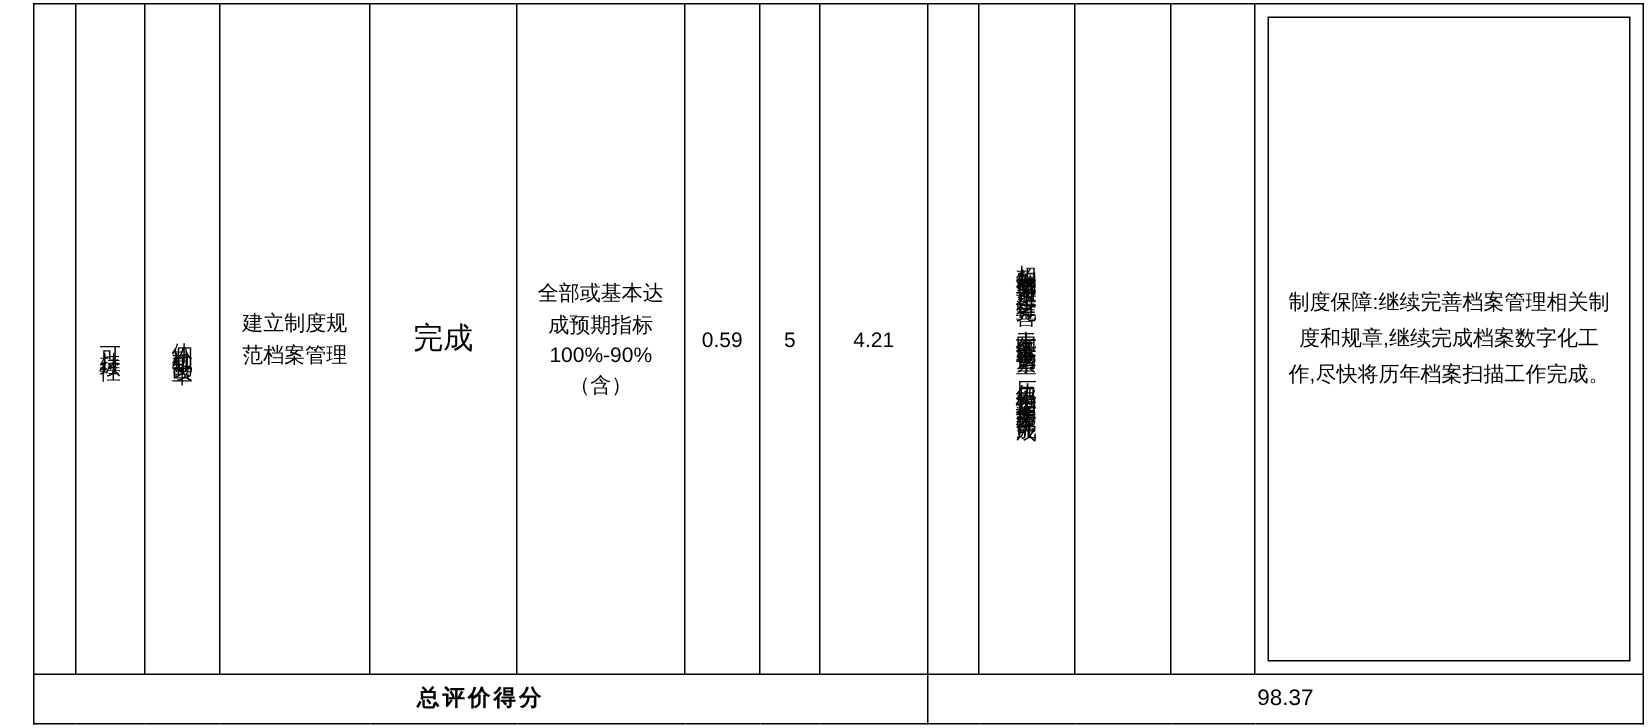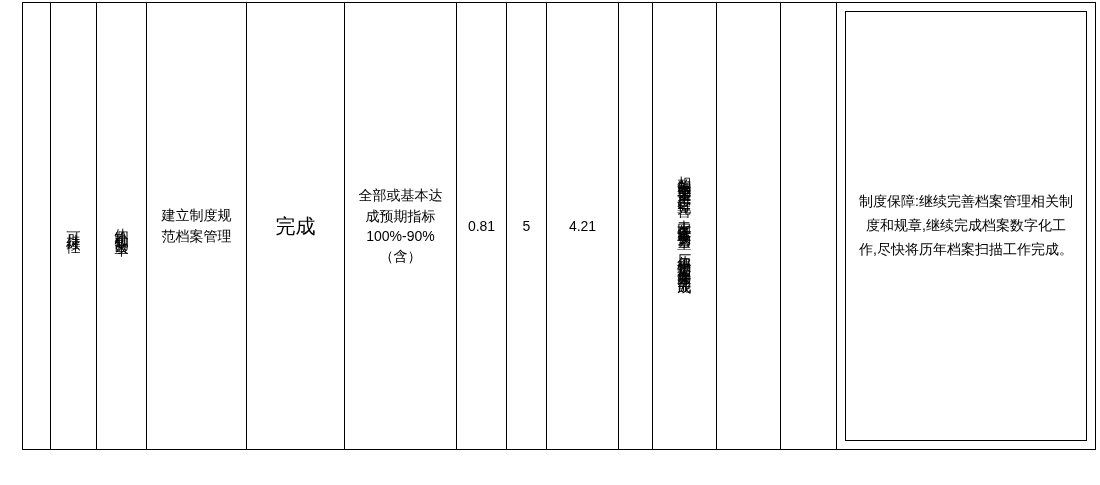--- a/index.html
+++ b/index.html
@@ -162,21 +162,21 @@
         <td>
           <div class="item-text">建立制度规范档案管理</div>
         </td>
         <td>
           <div class="cell-pad">完成</div>
         </td>
         <td>
           <div class="criteria-text">全部或基本达成预期指标100%-90%（含）</div>
         </td>
         <td>
-          <div class="num">0.81</div>
+          <div class="num">0.59</div>
         </td>
         <td>
           <div class="num">5</div>
         </td>
         <td>
           <div class="num">4.21</div>
         </td>
         <td>
           <div class="cell-pad"></div>
         </td>
@@ -188,17 +188,25 @@
         <td>
           <div class="cell-pad"></div>
         </td>
         <td>
           <div class="cell-pad"></div>
         </td>
         <td>
           <div class="suggest-box">
             <div class="suggest-text">制度保障:继续完善档案管理相关制度和规章,继续完成档案数字化工作,尽快将历年档案扫描工作完成。</div>
           </div>
+        </td>
+      </tr>
+      <tr class="total-row">
+        <td colspan="9">
+          <span class="total-label">总评价得分</span>
+        </td>
+        <td colspan="5">
+          <span class="total-value">98.37</span>
         </td>
       </tr>
     </tbody>
   </table>
 </div>
 
 </body></html>

